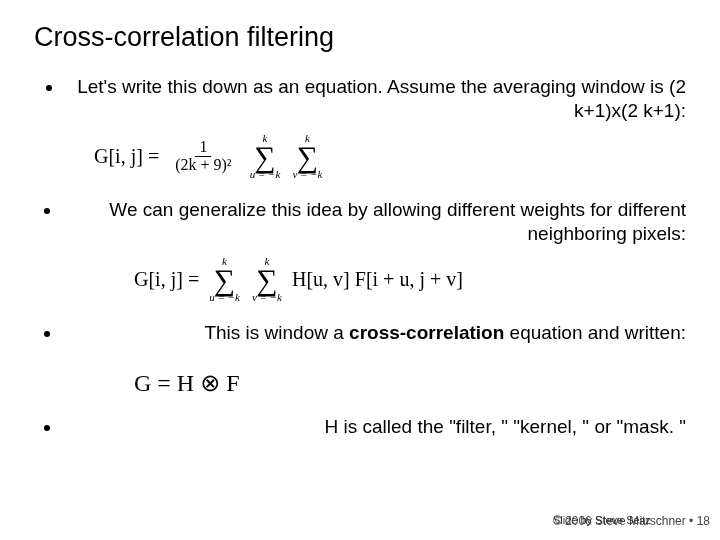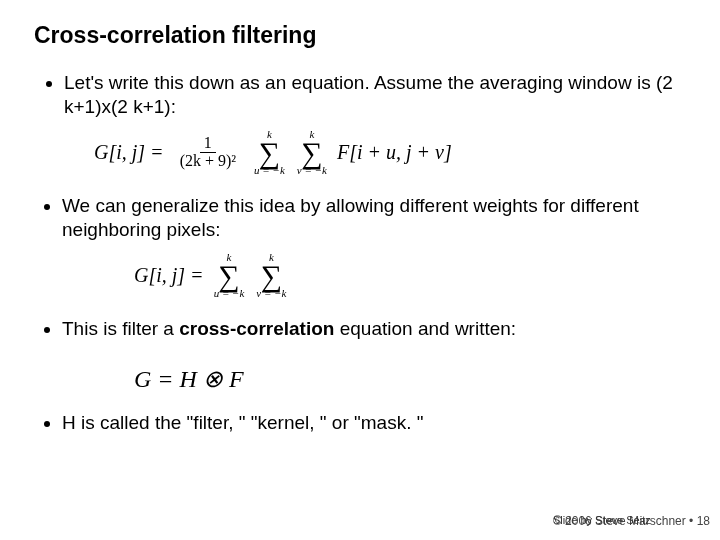--- a/index.html
+++ b/index.html
@@ -6,36 +6,37 @@
   body {
     width: 720px;
     height: 540px;
     background: #fff;
     font-family: Arial, Helvetica, sans-serif;
     color: #000;
     position: relative;
     padding: 22px 34px 0 34px;
   }
   .title {
-    font-size: 23px;
-    font-weight: bold;
+    font-size: 27px;
+    font-weight: normal;
     margin-bottom: 22px;
   }
   ul.outer {
     list-style: disc;
     padding-left: 30px;
   }
   ul.inner {
     list-style: disc;
     padding-left: 28px;
   }
   li {
     font-size: 19px;
     line-height: 1.25;
     margin-bottom: 6px;
+    text-align: right;
   }
   .bold { font-weight: bold; }
   .formula {
     margin: 10px 0 18px 60px;
     font-family: "Times New Roman", Times, serif;
     font-size: 20px;
   }
   .formula.big { font-size: 24px; margin-left: 100px; margin-top: 24px; margin-bottom: 18px; }
   .formula .row { display: flex; align-items: center; gap: 8px; }
   .frac {
@@ -51,21 +52,21 @@
   .frac .den { padding: 0 4px; }
   .sum {
     display: inline-flex;
     flex-direction: column;
     align-items: center;
     line-height: 1;
     margin: 0 2px;
   }
   .sum .lim { font-size: 11px; font-style: italic; }
   .sum .sigma { font-size: 30px; line-height: 0.85; }
-  .expr { font-style: italic; }
+  .expr { }
   .footer {
     position: absolute;
     right: 10px;
     bottom: 12px;
     font-size: 12px;
     color: #444;
     text-align: center;
     line-height: 1.1;
   }
   .footer .over { position: relative; display: inline-block; }
@@ -90,47 +91,47 @@
     <span class="sum">
       <span class="lim">k</span>
       <span class="sigma">∑</span>
       <span class="lim">u = −k</span>
     </span>
     <span class="sum">
       <span class="lim">k</span>
       <span class="sigma">∑</span>
       <span class="lim">v = −k</span>
     </span>
-    <span class="expr">F[i + u, j + v]</span>
   </div>
 </div>
 
 <ul class="inner">
   <li>We can generalize this idea by allowing different weights for different neighboring pixels:</li>
 </ul>
 
 <div class="formula" style="margin-left:100px;">
   <div class="row">
     <span class="expr">G[i, j] =</span>
     <span class="sum">
       <span class="lim">k</span>
       <span class="sigma">∑</span>
       <span class="lim">u = −k</span>
     </span>
     <span class="sum">
       <span class="lim">k</span>
       <span class="sigma">∑</span>
       <span class="lim">v = −k</span>
     </span>
+    <span class="expr">H[u, v] F[i + u, j + v]</span>
   </div>
 </div>
 
 <ul class="inner">
   <li>
-    <span>This is filter a </span><span class="bold">cross-correlation</span><span> equation and written:</span>
+    <span>This is window a </span><span class="bold">cross-correlation</span><span> equation and written:</span>
   </li>
 </ul>
 
 <div class="formula big expr">G = H ⊗ F</div>
 
 <ul class="inner">
   <li>H is called the "filter, "  "kernel, "  or "mask. "</li>
 </ul>
 
 <div class="footer">

